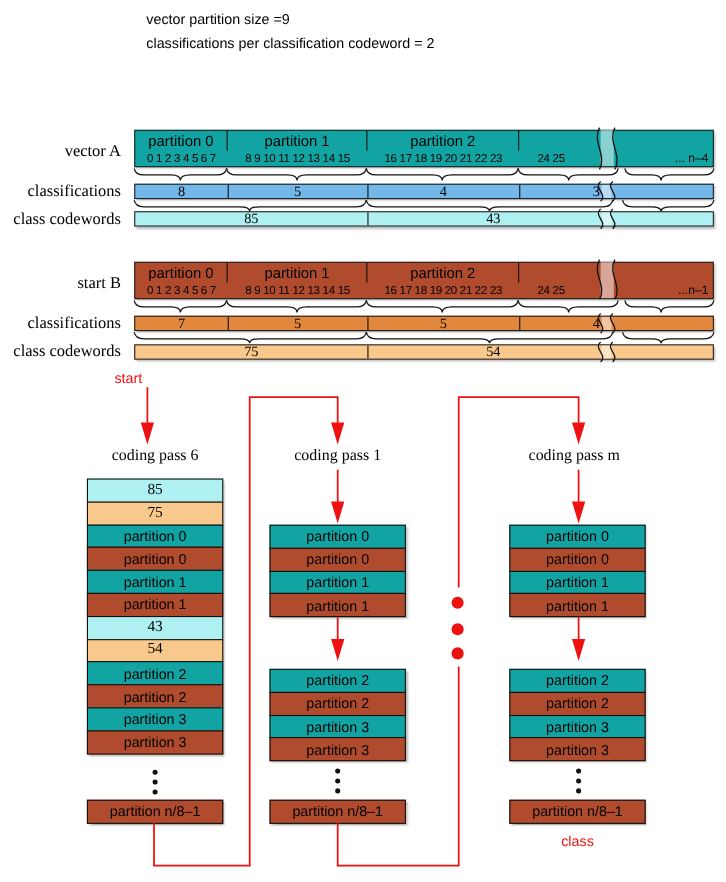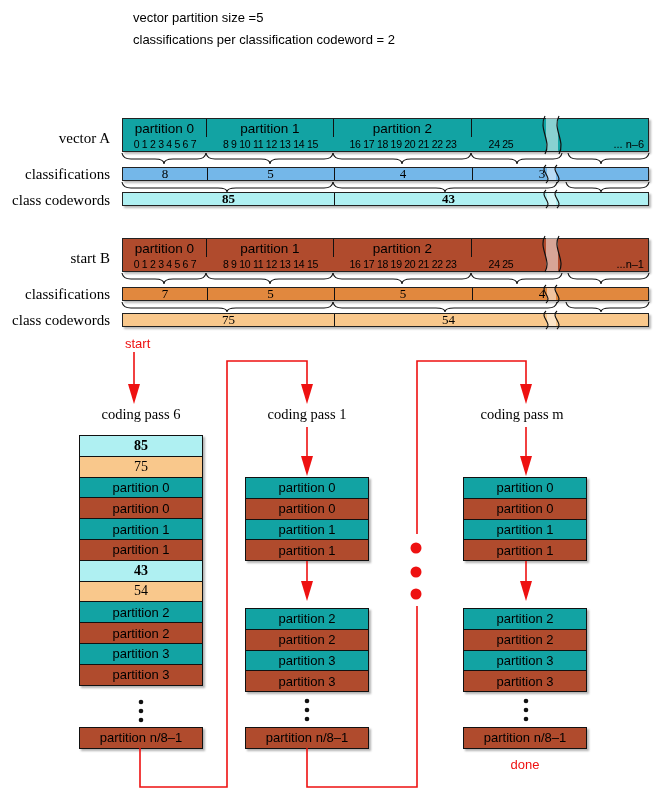--- a/index.html
+++ b/index.html
@@ -5,21 +5,21 @@
   html,body{margin:0;padding:0;background:#fff;}
   .stage{position:relative;width:660px;height:802px;background:#fff;overflow:hidden;
          font-family:"Liberation Sans","DejaVu Sans",sans-serif;color:#000;}
   .info{position:absolute;left:133px;top:7px;font-size:13px;line-height:22px;white-space:nowrap;}
   .rowlabel{position:absolute;left:0;width:110px;text-align:right;
             font-family:"Liberation Serif","DejaVu Serif",serif;font-size:15px;white-space:nowrap;}
   .vbar{position:absolute;left:122px;width:527px;height:34px;border:1px solid #222;
         box-sizing:border-box;box-shadow:1.5px 2px 2px rgba(0,0,0,0.28);}
   .sbar{position:absolute;left:122px;width:527px;height:14px;border:1px solid #222;
         box-sizing:border-box;box-shadow:1.5px 2px 2px rgba(0,0,0,0.28);}
-  .teal{background:var(--teal);} .blue{background:var(--blue);} .cyan{background:var(--cyan);font-weight:bold;}
+  .teal{background:var(--teal);} .blue{background:var(--blue);} .cyan{background:var(--cyan);}
   .brown{background:var(--brown);} .orange{background:var(--orange);} .tan{background:var(--tan);}
   .pcell{position:absolute;top:0;height:18px;border-right:1px solid #111;box-sizing:border-box;
          display:flex;align-items:center;justify-content:center;font-size:13.5px;}
   .ncell{position:absolute;top:17px;height:15px;display:flex;align-items:center;justify-content:center;
          font-size:10.5px;letter-spacing:-0.3px;white-space:nowrap;}
   .tailcell{position:absolute;right:4px;top:17px;height:15px;display:flex;align-items:center;
             font-size:11px;}
   .vdiv{position:absolute;top:0;width:1px;height:100%;background:#111;}
   .val{position:absolute;top:0;height:12px;display:flex;align-items:center;justify-content:center;
        font-family:"Liberation Serif","DejaVu Serif",serif;font-size:13px;}
@@ -38,34 +38,34 @@
   .donelabel{position:absolute;left:463px;top:757px;width:124px;text-align:center;
              color:var(--red);font-size:13px;}
   svg.deco{position:absolute;left:0;top:0;pointer-events:none;}
 </style>
 </head>
 <body>
 
 <div class="stage">
 
   <div class="info">
-    <div>vector partition size =5</div>
+    <div>vector partition size =9</div>
     <div>classifications per classification codeword = 2</div>
   </div>
 
   <div class="rowlabel" style="top:130px">vector A</div>
   <div class="vbar teal" style="top:118px">
     <div class="pcell" style="left:0;width:84px">partition 0</div>
     <div class="pcell" style="left:84px;width:127px">partition 1</div>
     <div class="pcell" style="left:211px;width:138px">partition 2</div>
     <div class="ncell" style="left:0;width:84px">0 1 2 3 4 5 6 7</div>
     <div class="ncell" style="left:84px;width:127px">8 9 10 11 12 13 14 15</div>
     <div class="ncell" style="left:211px;width:138px">16 17 18 19 20 21 22 23</div>
     <div class="ncell" style="left:349px;width:58px">24 25</div>
-    <div class="tailcell">... n–6</div>
+    <div class="tailcell">... n–4</div>
   </div>
 
   <div class="rowlabel" style="top:166px">classifications</div>
   <div class="sbar blue" style="top:167px">
     <div class="vdiv" style="left:84px"></div>
       <div class="vdiv" style="left:211px"></div>
       <div class="vdiv" style="left:349px"></div>
     <div class="val" style="left:0;width:84px">8</div>
     <div class="val" style="left:84px;width:127px">5</div>
     <div class="val" style="left:211px;width:138px">4</div>
@@ -102,21 +102,21 @@
     <div class="val" style="left:349px;width:140px">4</div>
   </div>
 
   <div class="rowlabel" style="top:312px">class codewords</div>
   <div class="sbar tan" style="top:313px">
     <div class="vdiv" style="left:211px"></div>
     <div class="val" style="left:0;width:211px">75</div>
     <div class="val" style="left:211px;width:229px">54</div>
   </div>
 
-  <div class="redtext" style="left:125px;top:336px">start</div>
+  <div class="redtext" style="left:104px;top:336px">start</div>
 
   <div class="passlabel" style="left:79px">coding pass 6</div>
   <div class="passlabel" style="left:245px">coding pass 1</div>
   <div class="passlabel" style="left:460px">coding pass m</div>
 
   <div class="stack" style="left:79px;top:435px">
     <div class="bx num cyan">85</div>
     <div class="bx num tan">75</div>
     <div class="bx part teal">partition 0</div>
     <div class="bx part brown">partition 0</div>
@@ -152,21 +152,21 @@
     <div class="bx part brown">partition 1</div>
   </div>
   <div class="stack" style="left:463px;top:608px">
     <div class="bx part teal">partition 2</div>
     <div class="bx part brown">partition 2</div>
     <div class="bx part teal">partition 3</div>
     <div class="bx part brown">partition 3</div>
   </div>
   <div class="lastbox brown" style="left:463px;top:727px">partition n/8–1</div>
 
-  <div class="donelabel">done</div>
+  <div class="donelabel">class</div>
 
   <svg class="deco" width="660" height="802" id="deco">
       <path d="M122 153 Q123 159 131 159 L155 159 Q164 159 164 164 Q164 159 173 159 L197 159 Q205 159 206 153" fill="none" stroke="#111" stroke-width="1.1"></path>
       <path d="M206 153 Q207 159 215 159 L261 159 Q270 159 270 164 Q270 159 279 159 L324 159 Q332 159 333 153" fill="none" stroke="#111" stroke-width="1.1"></path>
       <path d="M333 153 Q334 159 342 159 L393 159 Q402 159 402 164 Q402 159 411 159 L462 159 Q470 159 471 153" fill="none" stroke="#111" stroke-width="1.1"></path>
       <path d="M471 153 Q472 159 480 159 L508 159 Q517 159 517 164 Q517 159 526 159 L553 159 Q561 159 562 153" fill="none" stroke="#111" stroke-width="1.1"></path>
       <path d="M568 153 Q569 159 577 159 L592 159 Q601 159 601 164 Q601 159 610 159 L640 159 Q648 159 649 153" fill="none" stroke="#111" stroke-width="1.1"></path>
       <path d="M122 182 Q123 188 131 188 L218 188 Q227 188 227 192 Q227 188 236 188 L324 188 Q332 188 333 182" fill="none" stroke="#111" stroke-width="1.1"></path>
       <path d="M333 182 Q334 188 342 188 L436 188 Q445 188 445 192 Q445 188 454 188 L548 188 Q556 188 557 182" fill="none" stroke="#111" stroke-width="1.1"></path>
       <path d="M566 182 Q567 188 575 188 L592 188 Q601 188 601 192 Q601 188 610 188 L640 188 Q648 188 649 182" fill="none" stroke="#111" stroke-width="1.1"></path>

